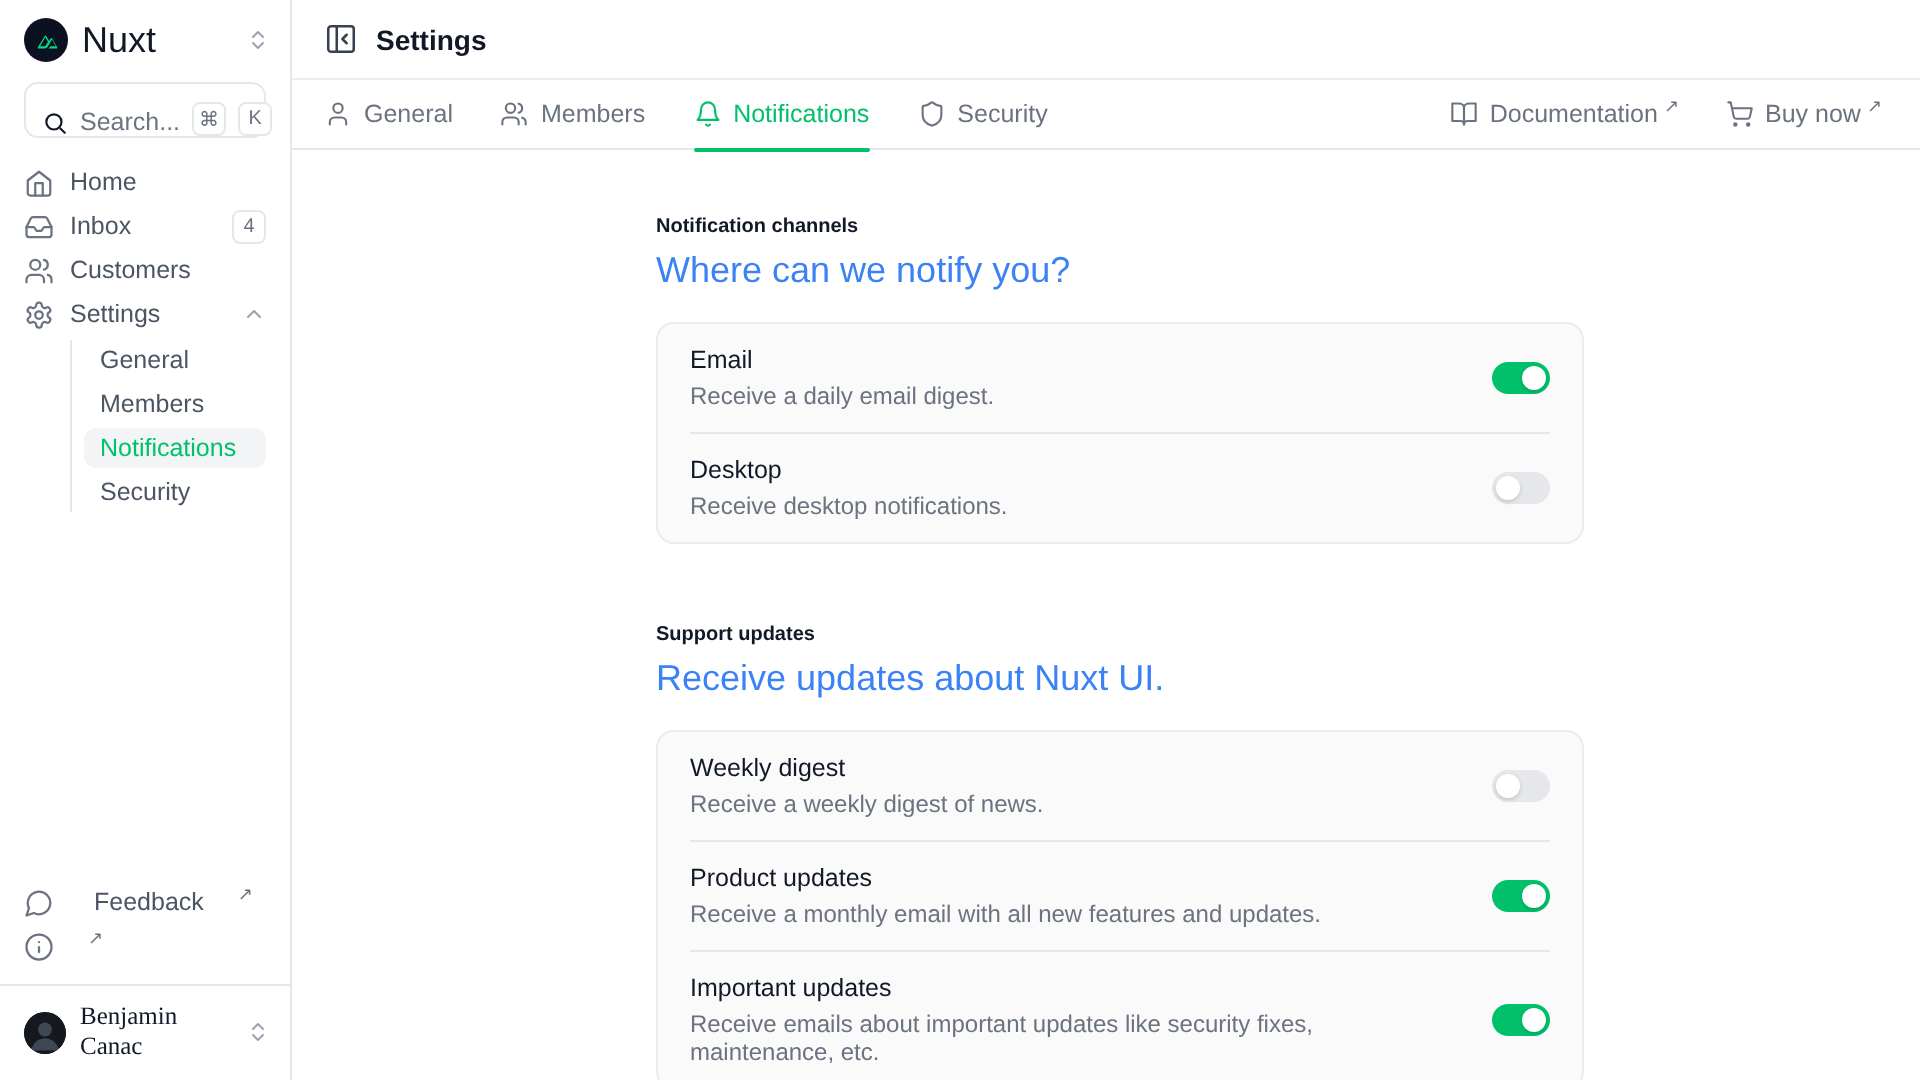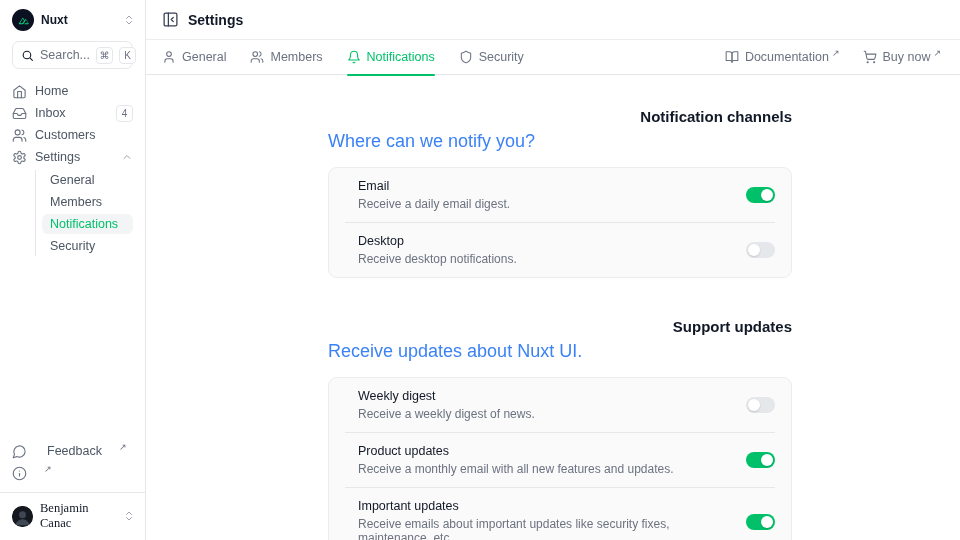--- a/index.html
+++ b/index.html
@@ -10,24 +10,24 @@
     background:#ffffff; color:#111827;
     display:flex; font-size:12.5px;
     -webkit-font-smoothing:antialiased;
   }
   svg { display:block; }
 
   
   .sidebar { width:146px; flex:0 0 146px; border-right:1px solid #e5e7eb; display:flex; flex-direction:column; background:#fff; }
   .ws-row { display:flex; align-items:center; gap:7px; padding:9px 10px 5px 12px; cursor:pointer; }
   .ws-logo { width:22px; height:22px; border-radius:50%; background:#0b1120; display:flex; align-items:center; justify-content:center; flex-shrink:0; }
-  .ws-name { font-size:12px; font-weight:700; color:#111827; flex:1; }
+  .ws-name { font-size:18px; font-weight:400; color:#111827; flex:1; }
   .chev-updown { color:#9ca3af; }
 
-  .search-btn { display:flex; align-items:center; gap:6px; margin:5px 12px 11px 12px; height:28px; border:1px solid #e5e7eb; border-radius:7px; padding:0 5px 0 8px; background:#fff; cursor:pointer; }
+  .search-btn { display:flex; align-items:flex-end; gap:6px; margin:5px 12px 11px 12px; height:28px; border:1px solid #e5e7eb; border-radius:7px; padding:0 5px 0 8px; background:#fff; cursor:pointer; }
   .search-btn .ph { color:#6b7280; font-size:12.5px; flex:1; text-align:left; }
   .kbd { min-width:17px; height:17px; border:1px solid #e5e7eb; border-radius:4px; background:#fff; color:#6b7280; font-size:10px; display:flex; align-items:center; justify-content:center; padding:0 2px; }
 
   .nav { padding:0 12px; }
   .nav-item { display:flex; align-items:center; gap:8px; height:22px; color:#4b5563; cursor:pointer; }
   .nav-item .nv-ic { color:#6b7280; display:flex; }
   .nav-item .lbl { flex:1; }
   .mini-badge { min-width:17px; height:17px; border:1px solid #e5e7eb; border-radius:4px; color:#6b7280; font-size:10px; display:flex; align-items:center; justify-content:center; background:#fff; }
   .nav-chev { color:#9ca3af; display:flex; }
 
@@ -57,25 +57,25 @@
   .tab.active { color:#00C16A; }
   .tab.active::after { content:""; position:absolute; left:0; right:0; bottom:-1px; height:2px; border-radius:2px; background:#00C16A; }
   .hdr-links { margin-left:auto; display:flex; align-items:center; gap:20px; }
   .hdr-link { display:flex; align-items:center; gap:6px; color:#6b7280; cursor:pointer;text-align:center; }
   .hdr-link .nv-ic { display:flex; color:#6b7280; }
 
   .content { flex:1; overflow:hidden; }
   .col { width:464px; margin-left:182px; padding-top:33px; }
 
   .section { margin-bottom:40px; }
-  .sec-title { font-size:15px; font-weight:700; color:#111827;text-align:right; }
+  .sec-title { font-size:10px; font-weight:700; color:#111827; }
   .sec-sub { font-size:18px; color:#3b82f6; margin-top:6px; }
   .card { margin-top:15px; background:#fafafa; border:1px solid #ebecee; border-radius:9px; }
   .row { display:flex; align-items:center; padding:11px 16px; }
-  .row-text { flex:1; padding-right:16px;margin-left:13px; }
+  .row-text { flex:1; padding-right:16px; }
   .row-title { font-size:12.5px; font-weight:500; color:#111827; }
   .row-desc { font-size:12px; color:#6b7280; margin-top:4px; }
   .divider { height:1px; background:#e5e7eb; margin:0 16px; }
 
   .toggle { width:29px; height:16px; border-radius:9px; border:none; position:relative; cursor:pointer; flex-shrink:0; padding:0; background:#e5e7eb; }
   .toggle .knob { position:absolute; top:2px; left:2px; width:12px; height:12px; border-radius:50%; background:#fff; box-shadow:0 1px 2px rgba(0,0,0,.15); }
   .toggle.on { background:#00C16A; }
   .toggle.on .knob { left:auto; right:2px; }
 </style>
 </head>

